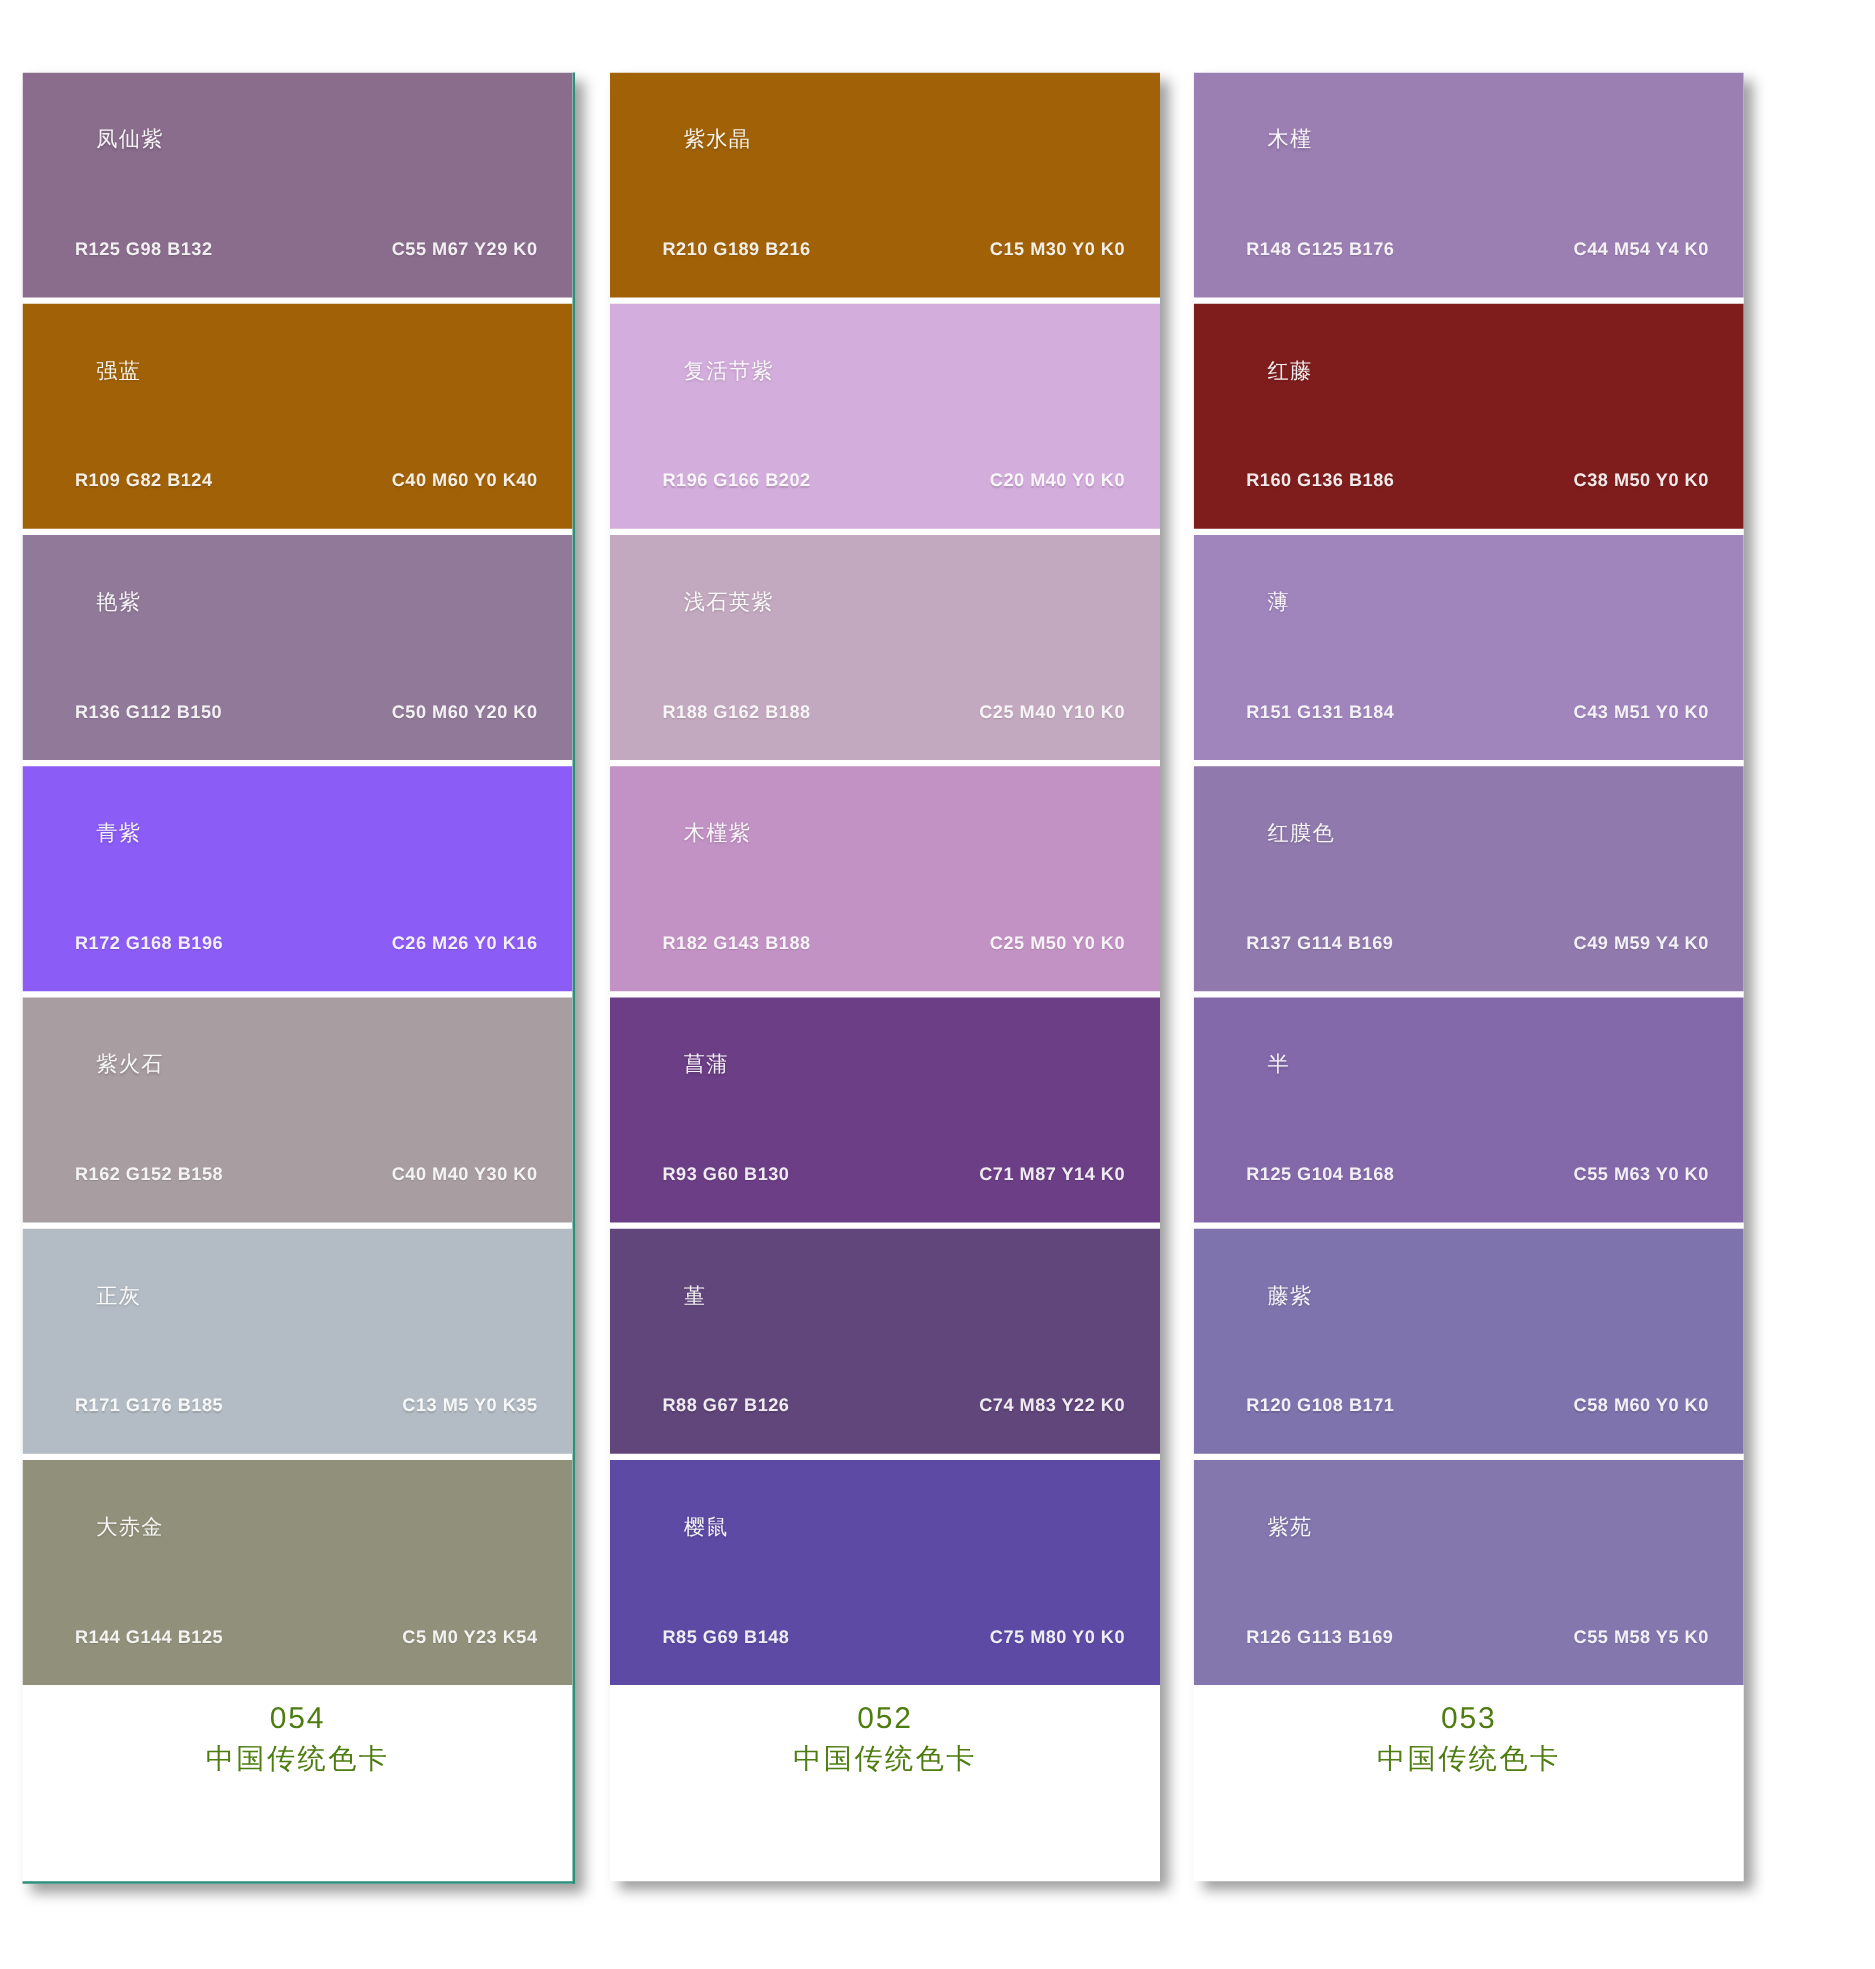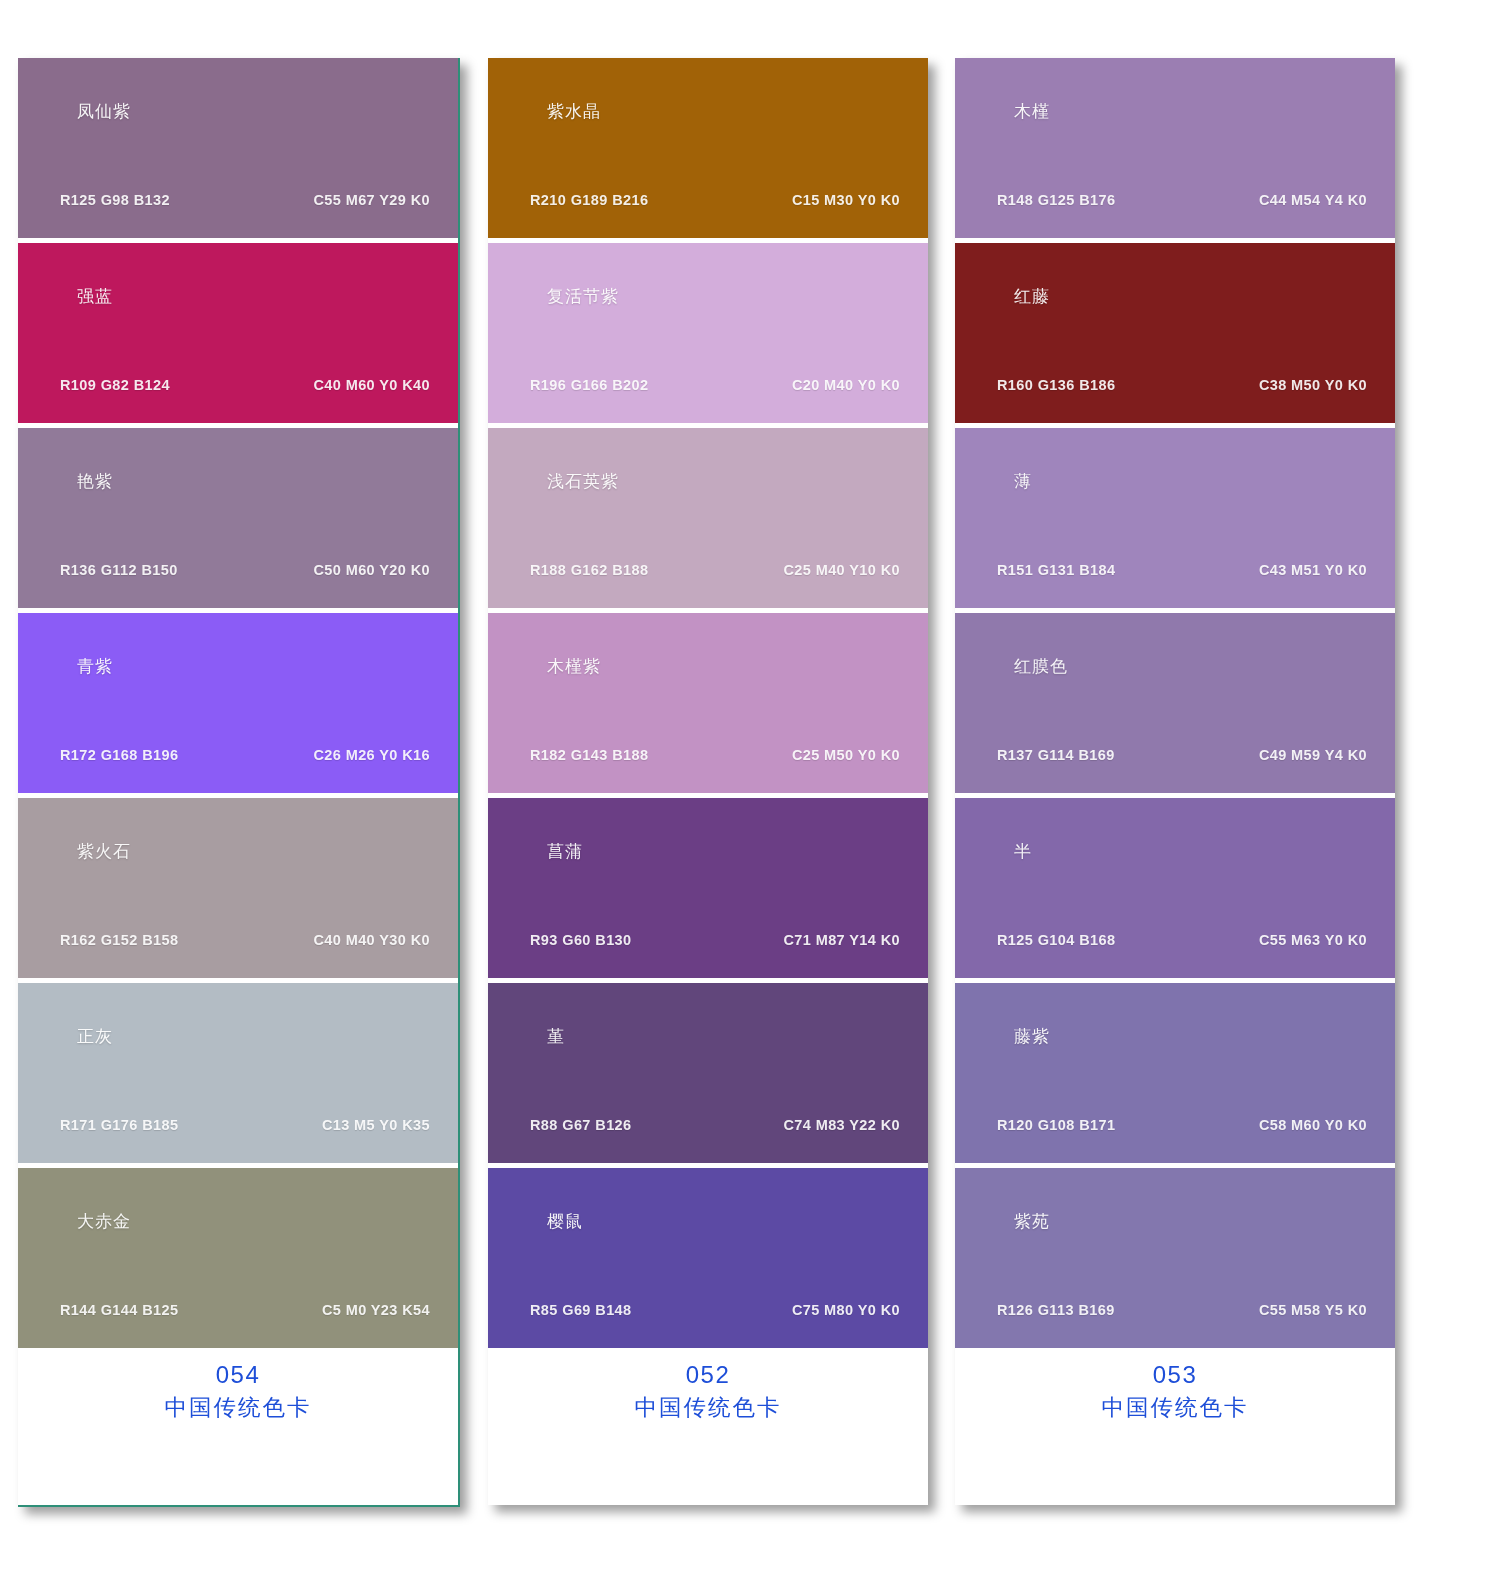--- a/index.html
+++ b/index.html
@@ -74,21 +74,21 @@
   }
   .sw-rgb  { left: 42px; }
   .sw-cmyk { right: 28px; }
 
   .card-footer {
     position: absolute;
     left: 0;
     top: 1300px;
     width: 100%;
     text-align: center;
-    color: #1d4ed8;
+    color: #4d7c0f;
     line-height: 1.42;
   }
   .footer-num {
     font-size: 24px;
     letter-spacing: 1.5px;
     font-family: "Liberation Sans", sans-serif;
   }
   .footer-label {
     font-size: 22.5px;
     letter-spacing: 2px;
@@ -99,21 +99,21 @@
 <body>
 
 <div id="board">
     <div class="card c1">
       <div class="swatches">
         <div class="swatch" style="background: rgb(138, 108, 140);">
           <div class="sw-name">凤仙紫</div>
           <div class="sw-rgb">R125 G98 B132</div>
           <div class="sw-cmyk">C55 M67 Y29 K0</div>
         </div>
-        <div class="swatch" style="background: #be185d;">
+        <div class="swatch" style="background: #a16207;">
           <div class="sw-name">强蓝</div>
           <div class="sw-rgb">R109 G82 B124</div>
           <div class="sw-cmyk">C40 M60 Y0 K40</div>
         </div>
         <div class="swatch" style="background: rgb(145, 122, 153);">
           <div class="sw-name">艳紫</div>
           <div class="sw-rgb">R136 G112 B150</div>
           <div class="sw-cmyk">C50 M60 Y20 K0</div>
         </div>
         <div class="swatch" style="background: #8b5cf6;">

